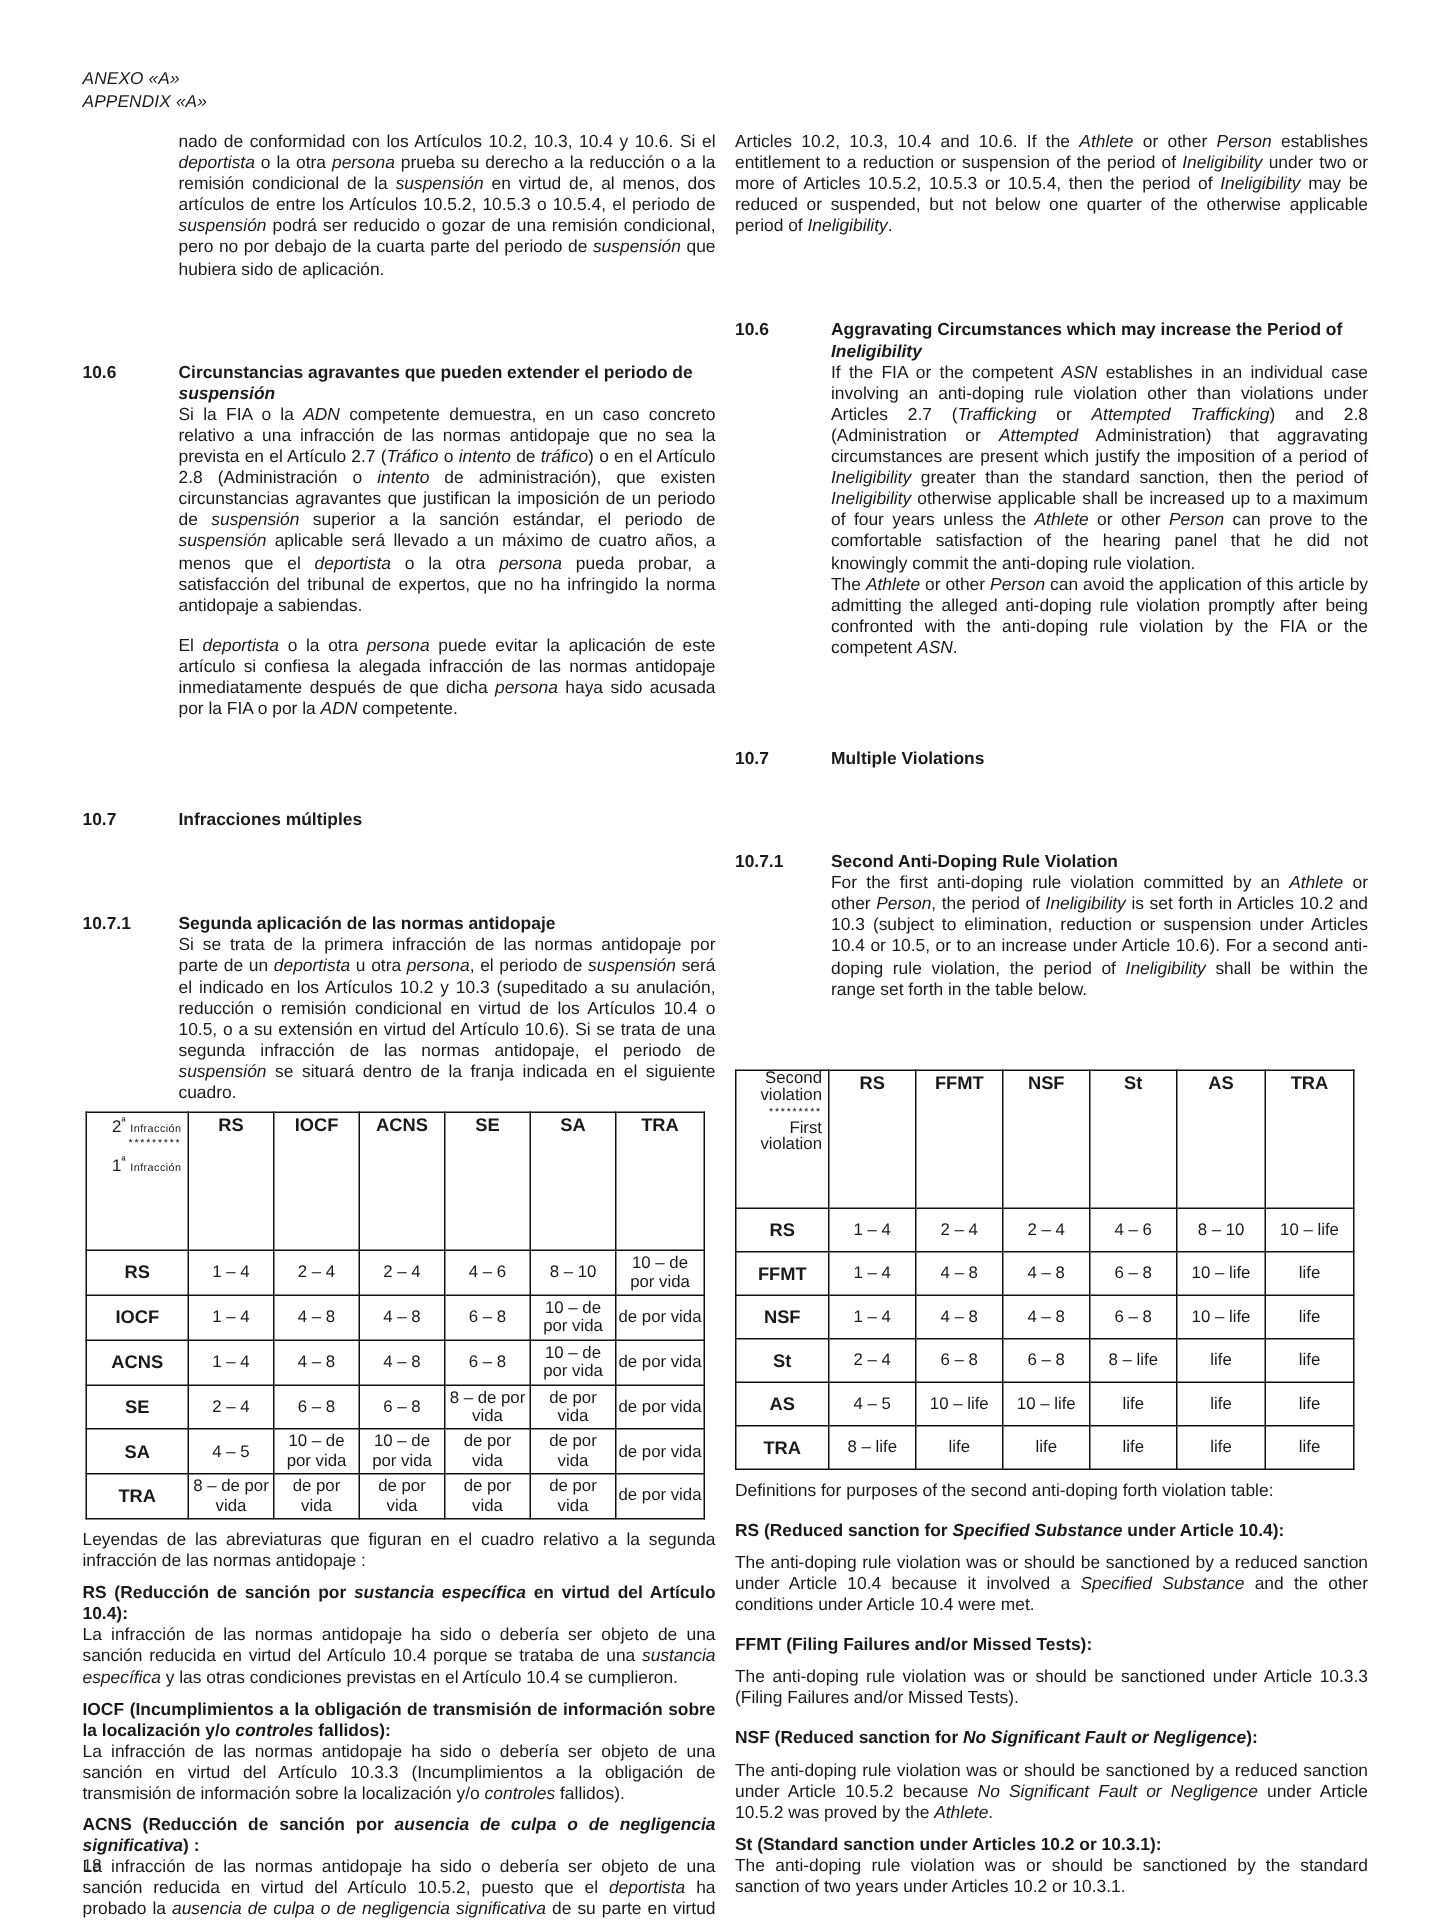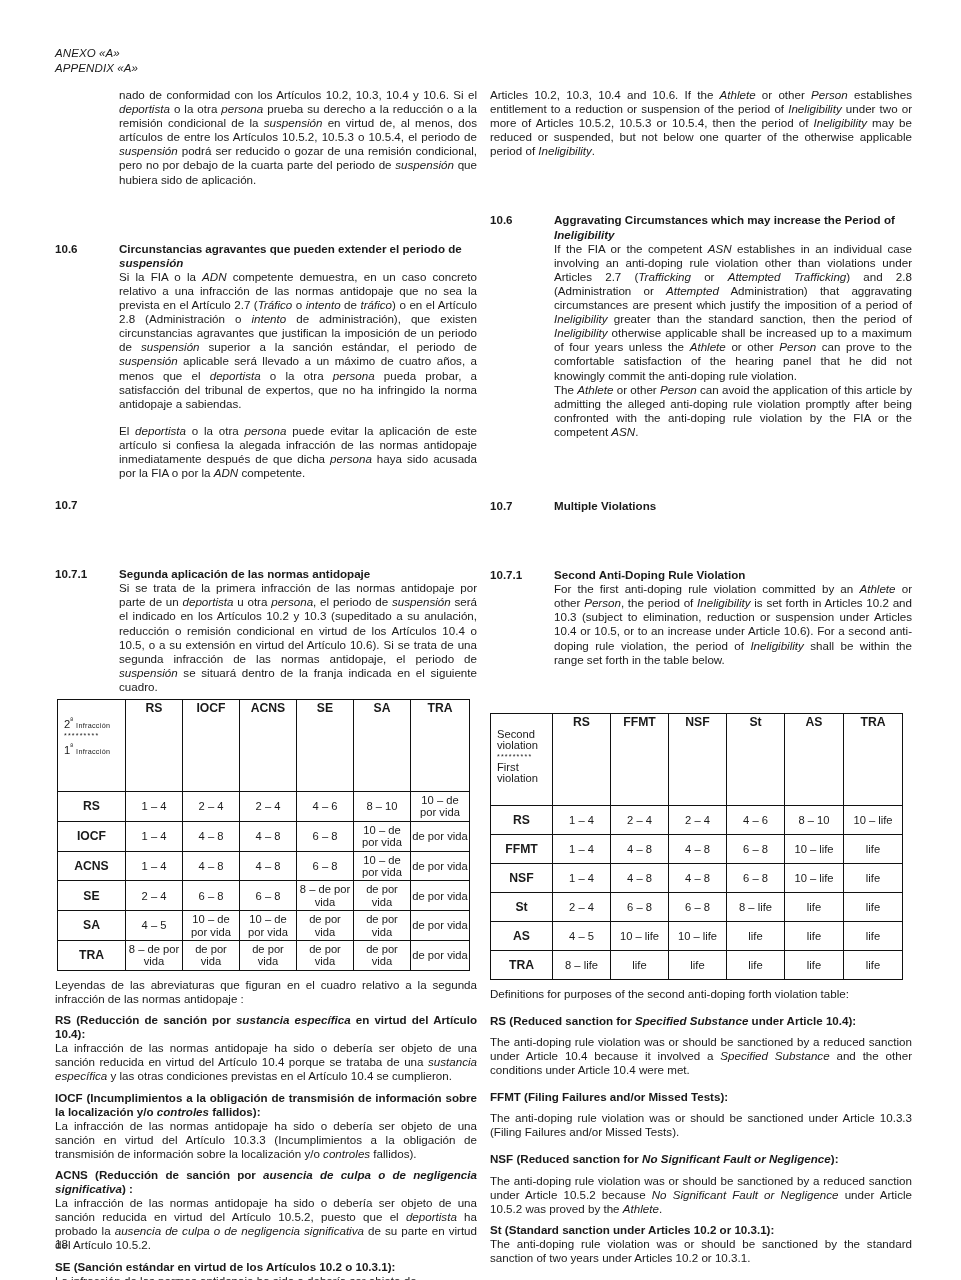--- a/index.html
+++ b/index.html
@@ -107,23 +107,23 @@
     vertical-align: middle;
     padding: 2px 1px;
     font-weight: normal;
     line-height: 12.4px;
   }
   .tbl .colhead, .tbl .rowhead {
     font-weight: bold;
     font-size: 12.2px;
   }
   .tbl .corner {
-    text-align: left;
+    text-align: right;
     vertical-align: top;
-    padding: 15px 4px 4px 6px;
+    padding: 0 4px 4px 6px;
     line-height: 11.5px;
   }
   .corner .big {
     font-size: 11.2px;
   }
   .corner .tiny {
     font-size: 7.2px;
     letter-spacing: 0.3px;
   }
   .corner .sup { font-size: 7.4px; vertical-align: super; }
@@ -188,20 +188,21 @@
         <div class="head">Circunstancias agravantes que pueden extender el periodo de <i>suspensión</i></div>
         <div class="body">Si la FIA o la <i>ADN</i> competente demuestra, en un caso concreto relativo a una infracción de las normas antidopaje que no sea la prevista en el Artículo 2.7 (<i>Tráfico</i> o <i>intento</i> de <i>tráfico</i>) o en el Artículo 2.8 (Administración o <i>intento</i> de administración), que existen circunstancias agravantes que justifican la imposición de un periodo de <i>suspensión</i> superior a la sanción estándar, el periodo de <i>suspensión</i> aplicable será llevado a un máximo de cuatro años, a menos que el <i>deportista</i> o la otra <i>persona</i> pueda probar, a satisfacción del tribunal de expertos, que no ha infringido la norma antidopaje a sabiendas.</div>
         <div class="gap-m"></div>
         <div class="body">El <i>deportista</i> o la otra <i>persona</i> puede evitar la aplicación de este artículo si confiesa la alegada infracción de las normas antidopaje inmediatamente después de que dicha <i>persona</i> haya sido acusada por la FIA o por la <i>ADN</i> competente.</div>
       </div>
 
       <div class="gap-l"></div>
 
       <div class="sec">
         <span class="num">10.7</span>
+        <div class="head">Infracciones múltiples</div>
       </div>
 
       <div class="gap-m"></div>
 
       <div class="sec">
         <span class="num">10.7.1</span>
         <div class="head">Segunda aplicación de las normas antidopaje</div>
         <div class="body">Si se trata de la primera infracción de las normas antidopaje por parte de un <i>deportista</i> u otra <i>persona</i>, el periodo de <i>suspensión</i> será el indicado en los Artículos 10.2 y 10.3 (supeditado a su anulación, reducción o remisión condicional en virtud de los Artículos 10.4 o 10.5, o a su extensión en virtud del Artículo 10.6). Si se trata de una segunda infracción de las normas antidopaje, el periodo de <i>suspensión</i> se situará dentro de la franja indicada en el siguiente cuadro.</div>
       </div>
 

